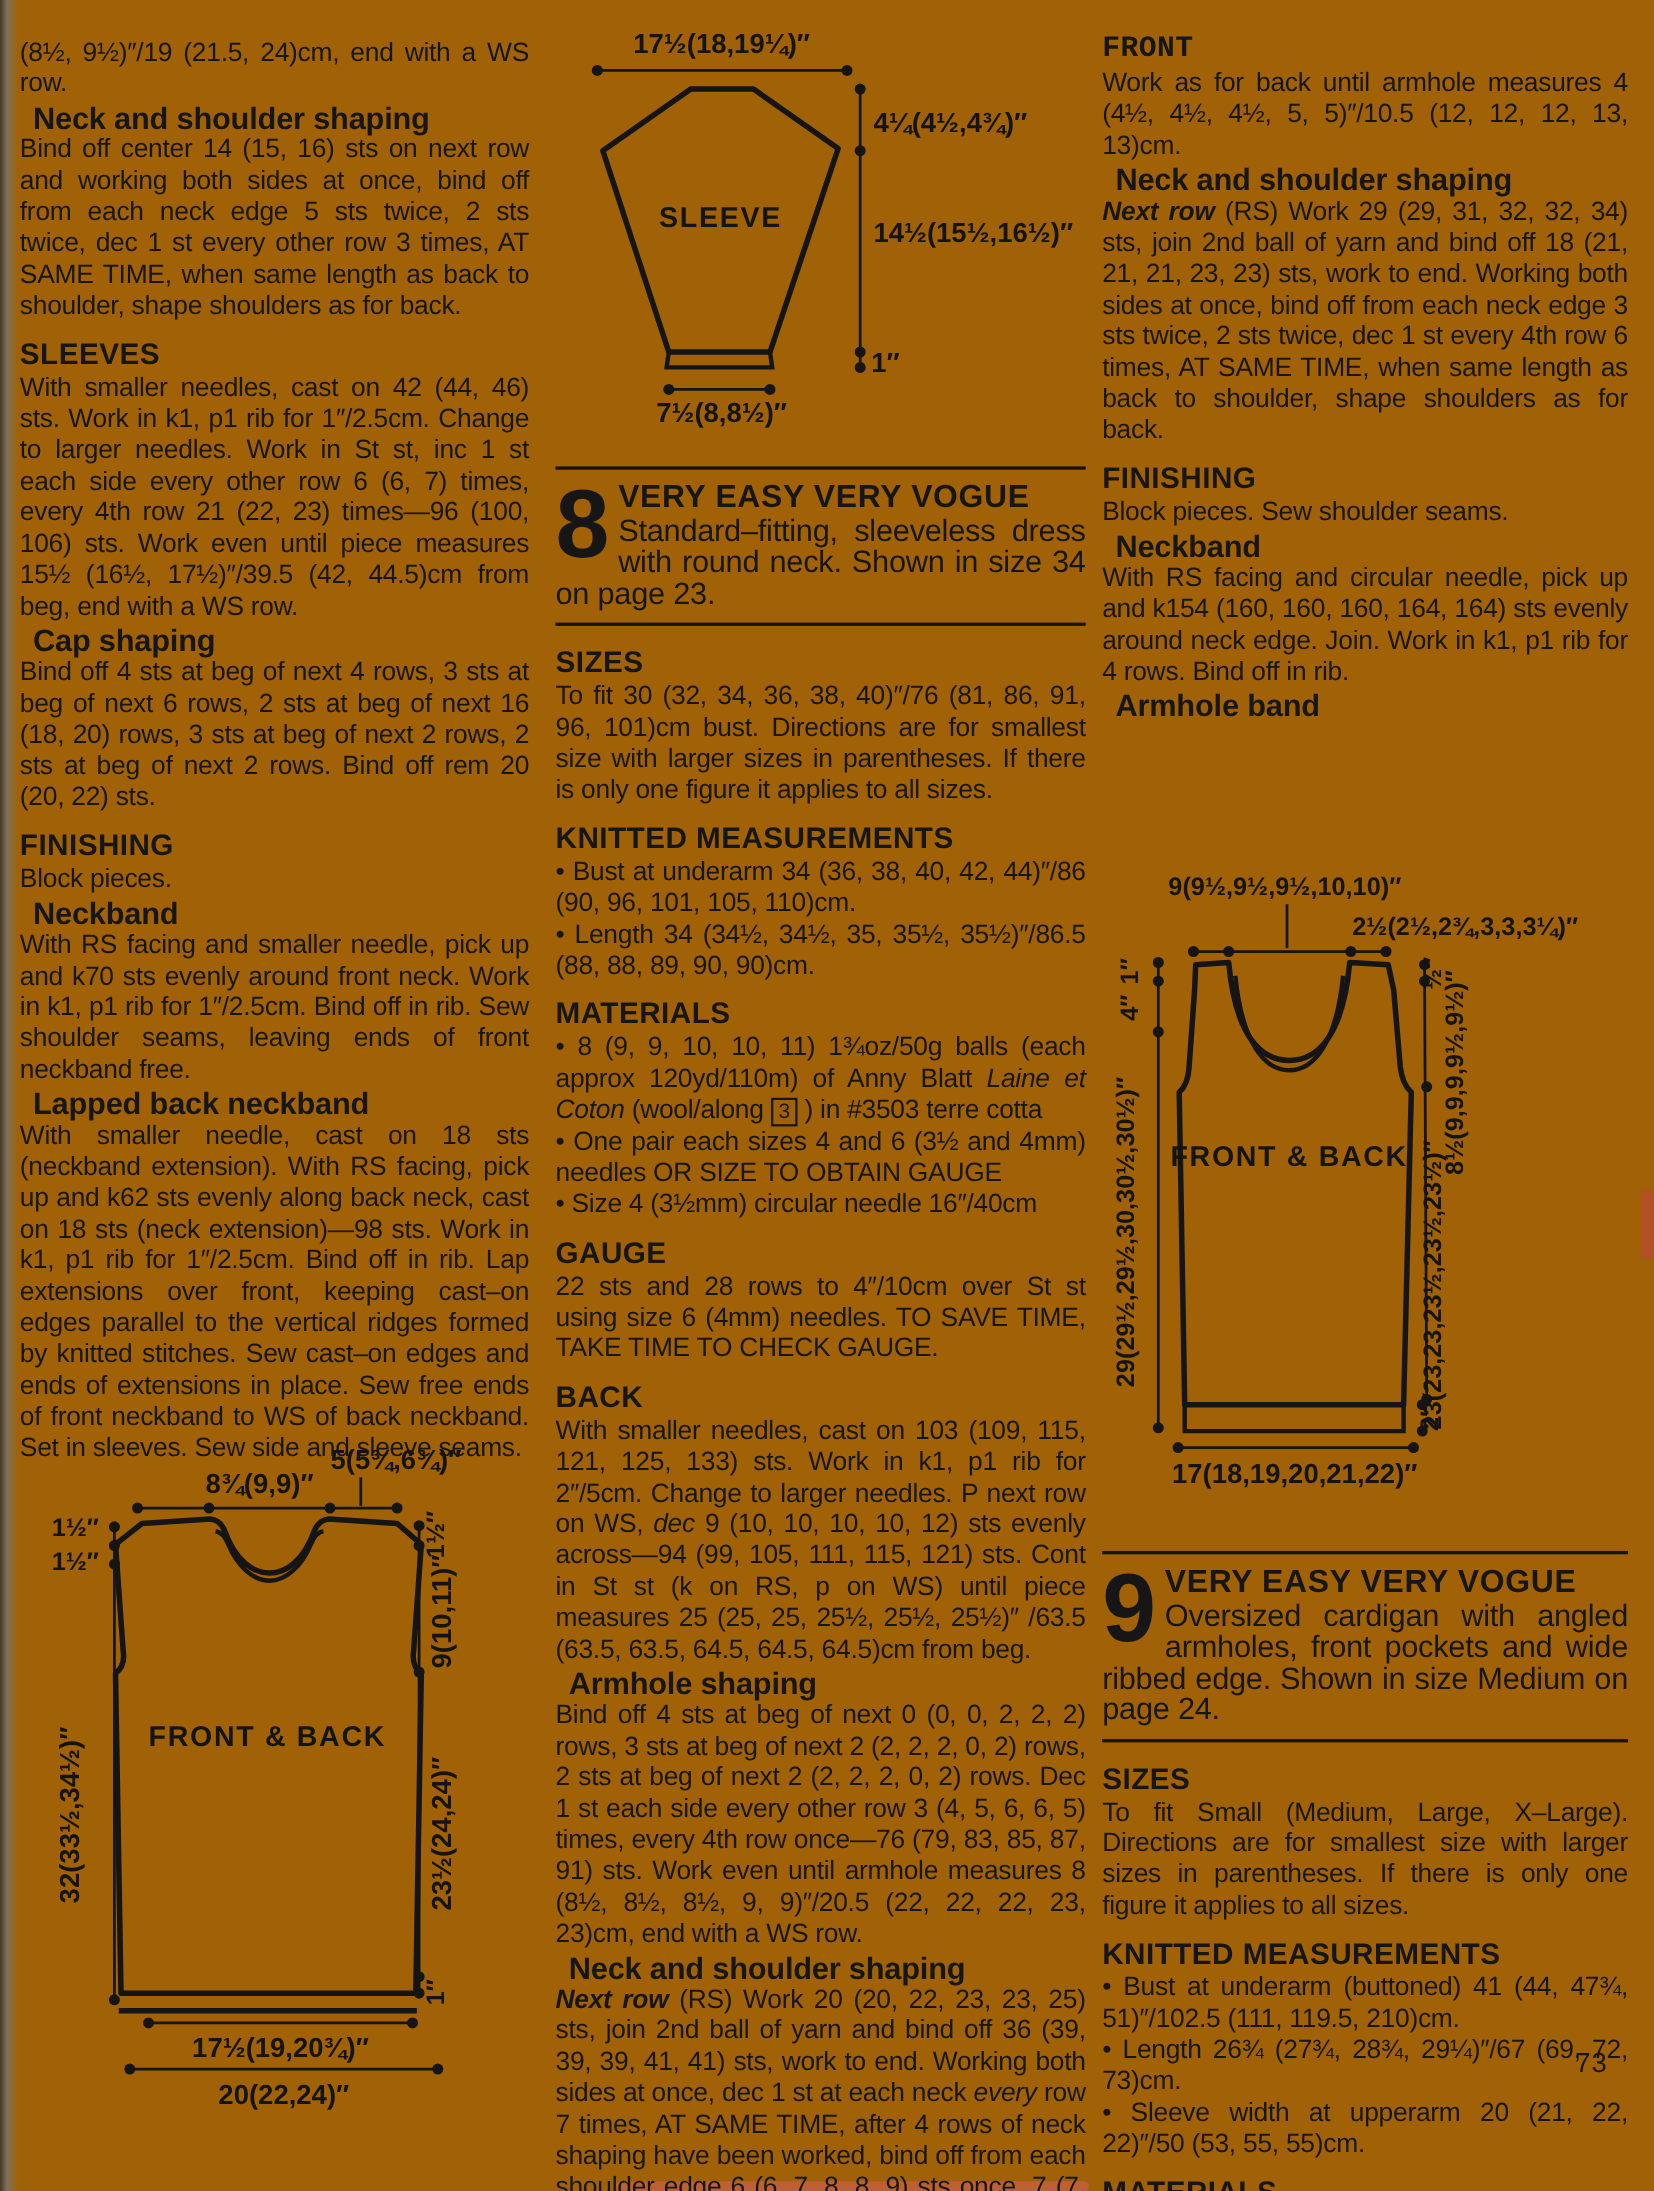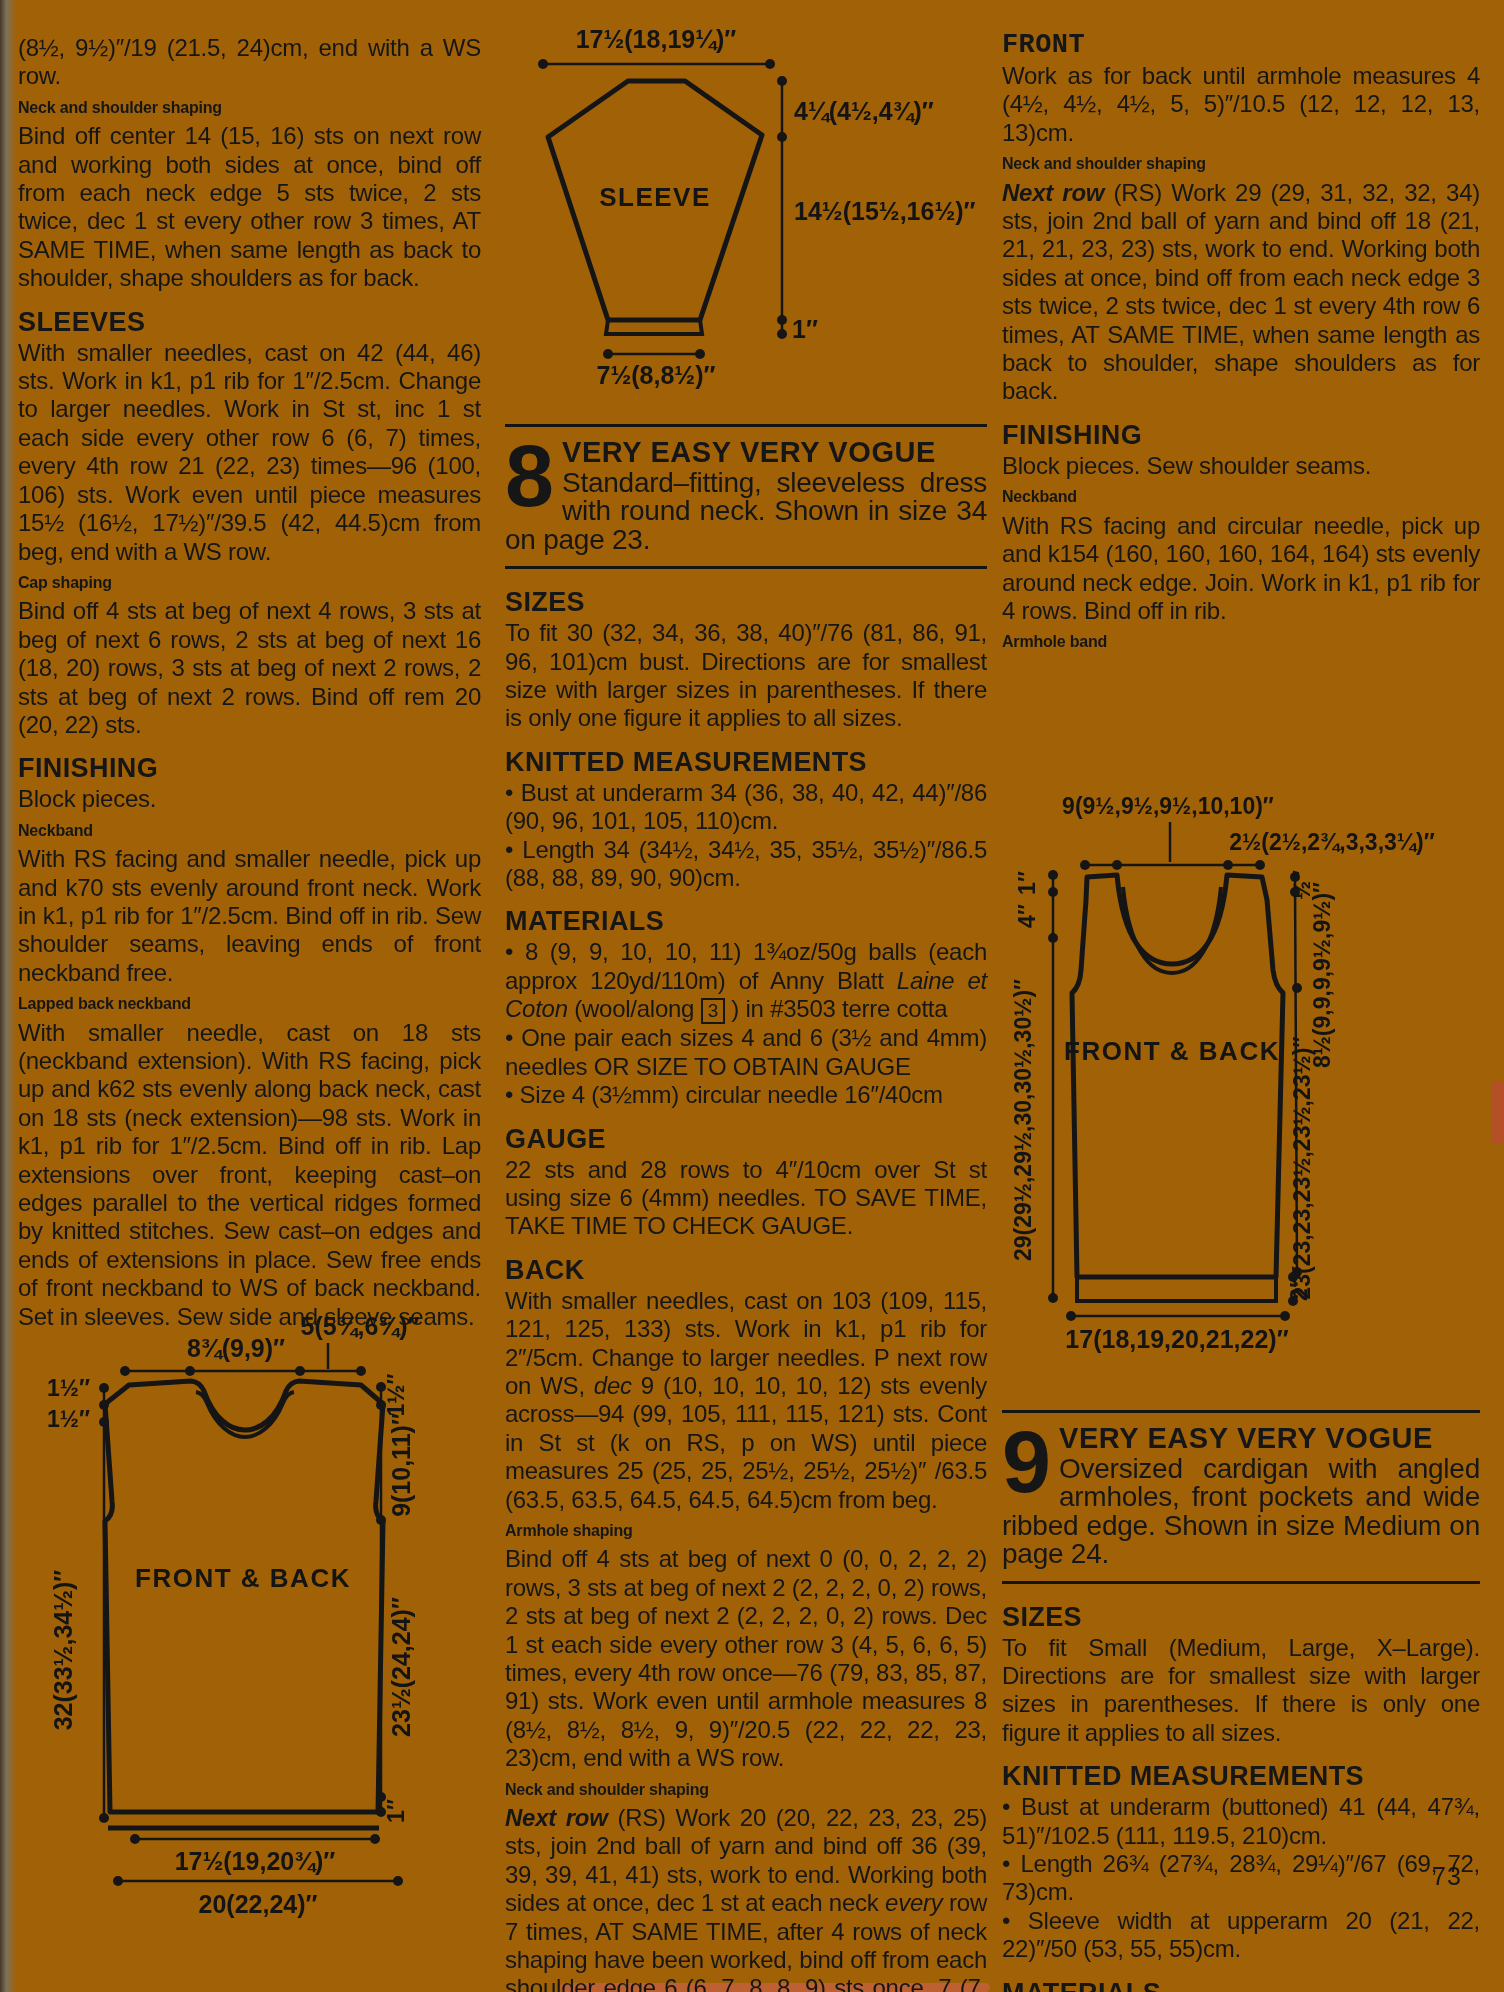--- a/index.html
+++ b/index.html
@@ -7,21 +7,21 @@
         font-family:"Liberation Sans","DejaVu Sans",sans-serif;color:#161616;padding-left:37px;}
   .edge{position:absolute;left:0;top:0;width:16px;height:100%;
         background:linear-gradient(90deg,#34322c 0%,#76746a 40%,rgba(240,238,225,0) 100%);opacity:.85;}
   .smudge1{position:absolute;left:560px;top:1983px;width:430px;height:9px;
         background:rgba(233,94,116,.4);border-radius:5px;}
   .smudge2{position:absolute;left:1492px;top:1082px;width:12px;height:62px;
         background:rgba(198,62,72,.5);}
   .col{position:absolute;}
   .bt{font-size:24px;line-height:28.4px;text-align:justify;margin:0;letter-spacing:-0.25px;}
   .h1{font-size:27px;font-weight:700;letter-spacing:.4px;margin:14px 0 2px 0;line-height:30px;}
-  .h2{font-size:16px;font-weight:700;margin:3px 0 0 0;line-height:28.4px;letter-spacing:-0.2px;}
+  .h2{font-size:28px;font-weight:700;margin:3px 0 0 12px;line-height:28.4px;letter-spacing:-0.2px;}
   .lead{font-weight:700;font-style:italic;}
   .it{font-style:italic;}
   .box3{display:inline-block;border:2px solid #161616;padding:0 5px;font-size:19px;line-height:22px;}
   .pat-block{border-top:3px solid #141414;border-bottom:3px solid #141414;padding:8px 0 12px 0;}
   .pat-num{float:left;font-size:88px;line-height:66px;font-weight:800;margin:8px 10px 0 0;letter-spacing:-2px;}
   .pat-title{font-size:29px;font-weight:800;letter-spacing:.6px;line-height:34px;}
   .pat-desc{font-size:28px;line-height:28.4px;text-align:justify;letter-spacing:-0.25px;}
   .mt18{margin-top:18px;}
   .pageno{position:absolute;left:1432px;top:1862px;font-size:25px;letter-spacing:1px;}
   svg{position:absolute;overflow:visible;}

